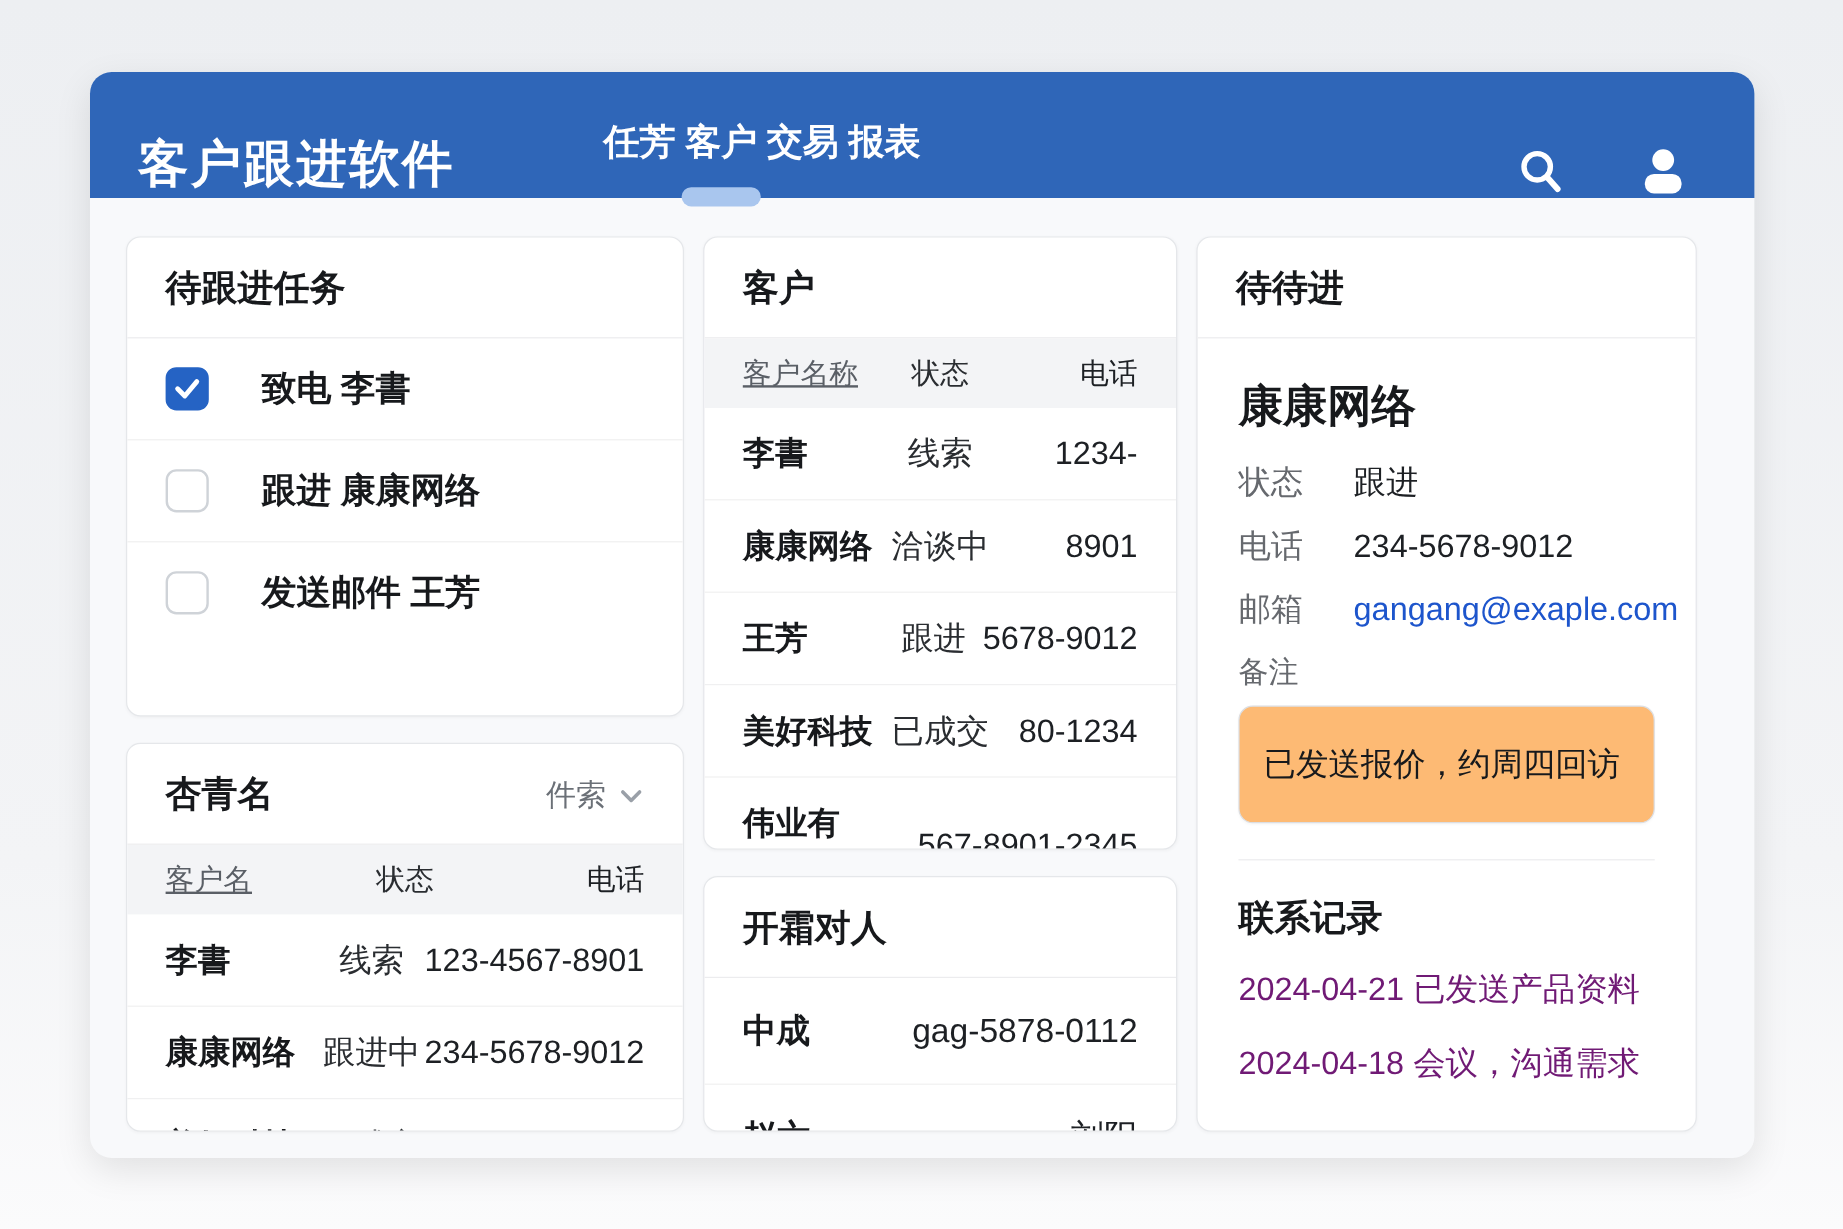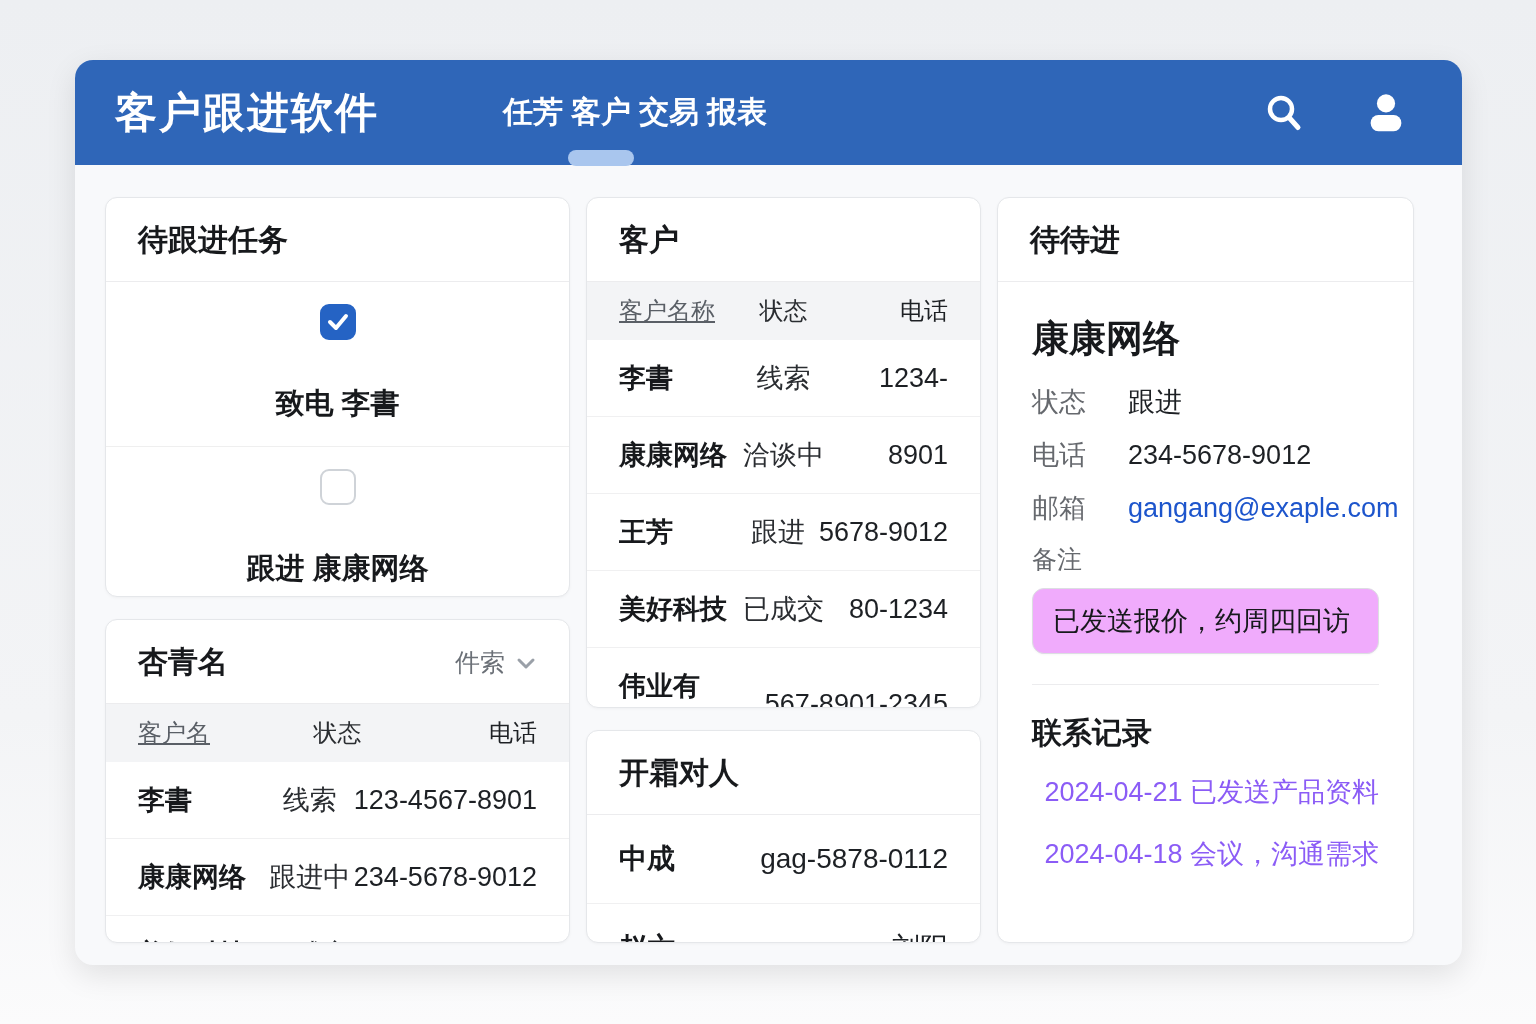--- a/index.html
+++ b/index.html
@@ -10,21 +10,21 @@
     color:#17191c; overflow:hidden; position:relative;
   }
   .app {
     position:absolute; left:75px; top:60px; width:1387px; height:905px;
     background:#f8f9fb; border-radius:18px;
     box-shadow:0 10px 30px rgba(0,0,0,.10);
   }
   
   .header {
     position:relative; height:105px; background:#2f66b8;
-    border-radius:18px 18px 0 0; display:flex; align-items:center;
+    border-radius:18px 18px 0 0; display:flex; align-items:flex-end;
     padding:0 54px 0 40px; color:#fff;
   }
   .app-title { font-size:42px; font-weight:bold; letter-spacing:2px; }
   .nav { display:flex; align-items:center; margin-left:120px; }
   .nav-item { position:relative; font-size:30px; font-weight:bold; color:#fff; cursor:pointer; padding:26px 4px; }
   .nav-item .pill {
     position:absolute; left:50%; transform:translateX(-50%); bottom:-7px;
     width:66px; height:16px; background:#a9c6ee; border-radius:8px; display:none;
   }
   .nav-item.active .pill { display:block; }
@@ -37,21 +37,21 @@
   .panel {
     background:#fff; border:1px solid #e5e7ea; border-radius:12px;
     box-shadow:0 1px 3px rgba(0,0,0,.04); overflow:hidden;
   }
   .ptitle {
     font-size:30px; font-weight:bold; padding:22px 32px 20px 32px;
     display:flex; align-items:center; justify-content:space-between;
     border-bottom:1px solid #ececee;
   }
   
-  .task { display:flex; align-items:center; gap:44px; padding:22px 32px; border-bottom:1px solid #efefef;flex-direction:column; }
+  .task { display:flex; align-items:center; gap:44px; padding:22px 32px; border-bottom:1px solid #efefef; }
   .task:last-child { border-bottom:none; }
   .cbox {
     width:36px; height:36px; border-radius:9px; flex:0 0 auto;
     border:2px solid #cfd3d8; background:#fff; display:flex; align-items:center; justify-content:center;
     cursor:pointer;
   }
   .cbox.checked { background:#2563c4; border-color:#2563c4; }
   .task-label { font-size:29px; font-weight:600; }
   
   .thead { display:flex; background:#f3f4f6; padding:13px 32px; font-size:24px; color:#5a5f66; }
@@ -69,26 +69,26 @@
   .pval { color:#1d2024; }
   
   .detail-body { padding:24px 34px 0 34px; }
   .company { font-size:37px; font-weight:bold; margin:8px 0 20px 0; }
   .kv { display:flex; align-items:center; margin-bottom:17px; font-size:27px; }
   .kv .k { width:96px; color:#66696e; flex:0 0 auto; }
   .kv .v { color:#1d2024; }
   .kv .v.link { color:#1d55cc; cursor:pointer; }
   .note-label { font-size:25px; color:#66696e; margin:10px 0 12px 0; }
   .note-box {
-    border:1px solid #dcdee2; border-radius:12px; padding:14px 20px;
-    font-size:27px; color:#17191c; background:#f0abfc; box-shadow:0 1px 2px rgba(0,0,0,.03);
+    border:1px solid #dcdee2; border-radius:12px; padding:30px 20px;
+    font-size:27px; color:#17191c; background:#fdba74; box-shadow:0 1px 2px rgba(0,0,0,.03);
   }
   .divider { height:1px; background:#ececee; margin:30px 0 0 0; }
   .records-title { font-size:30px; font-weight:bold; margin:28px 0 20px 0; }
-  .record { font-size:27px; color:#8b5cf6; margin-bottom:26px;text-align:right; }
+  .record { font-size:27px; color:#701a75; margin-bottom:26px; }
 </style>
 </head>
 <body>
 
 <div class="app">
 
   <div class="header">
     <div class="app-title">客户跟进软件</div>
     <div class="nav">
       <div class="nav-item">

